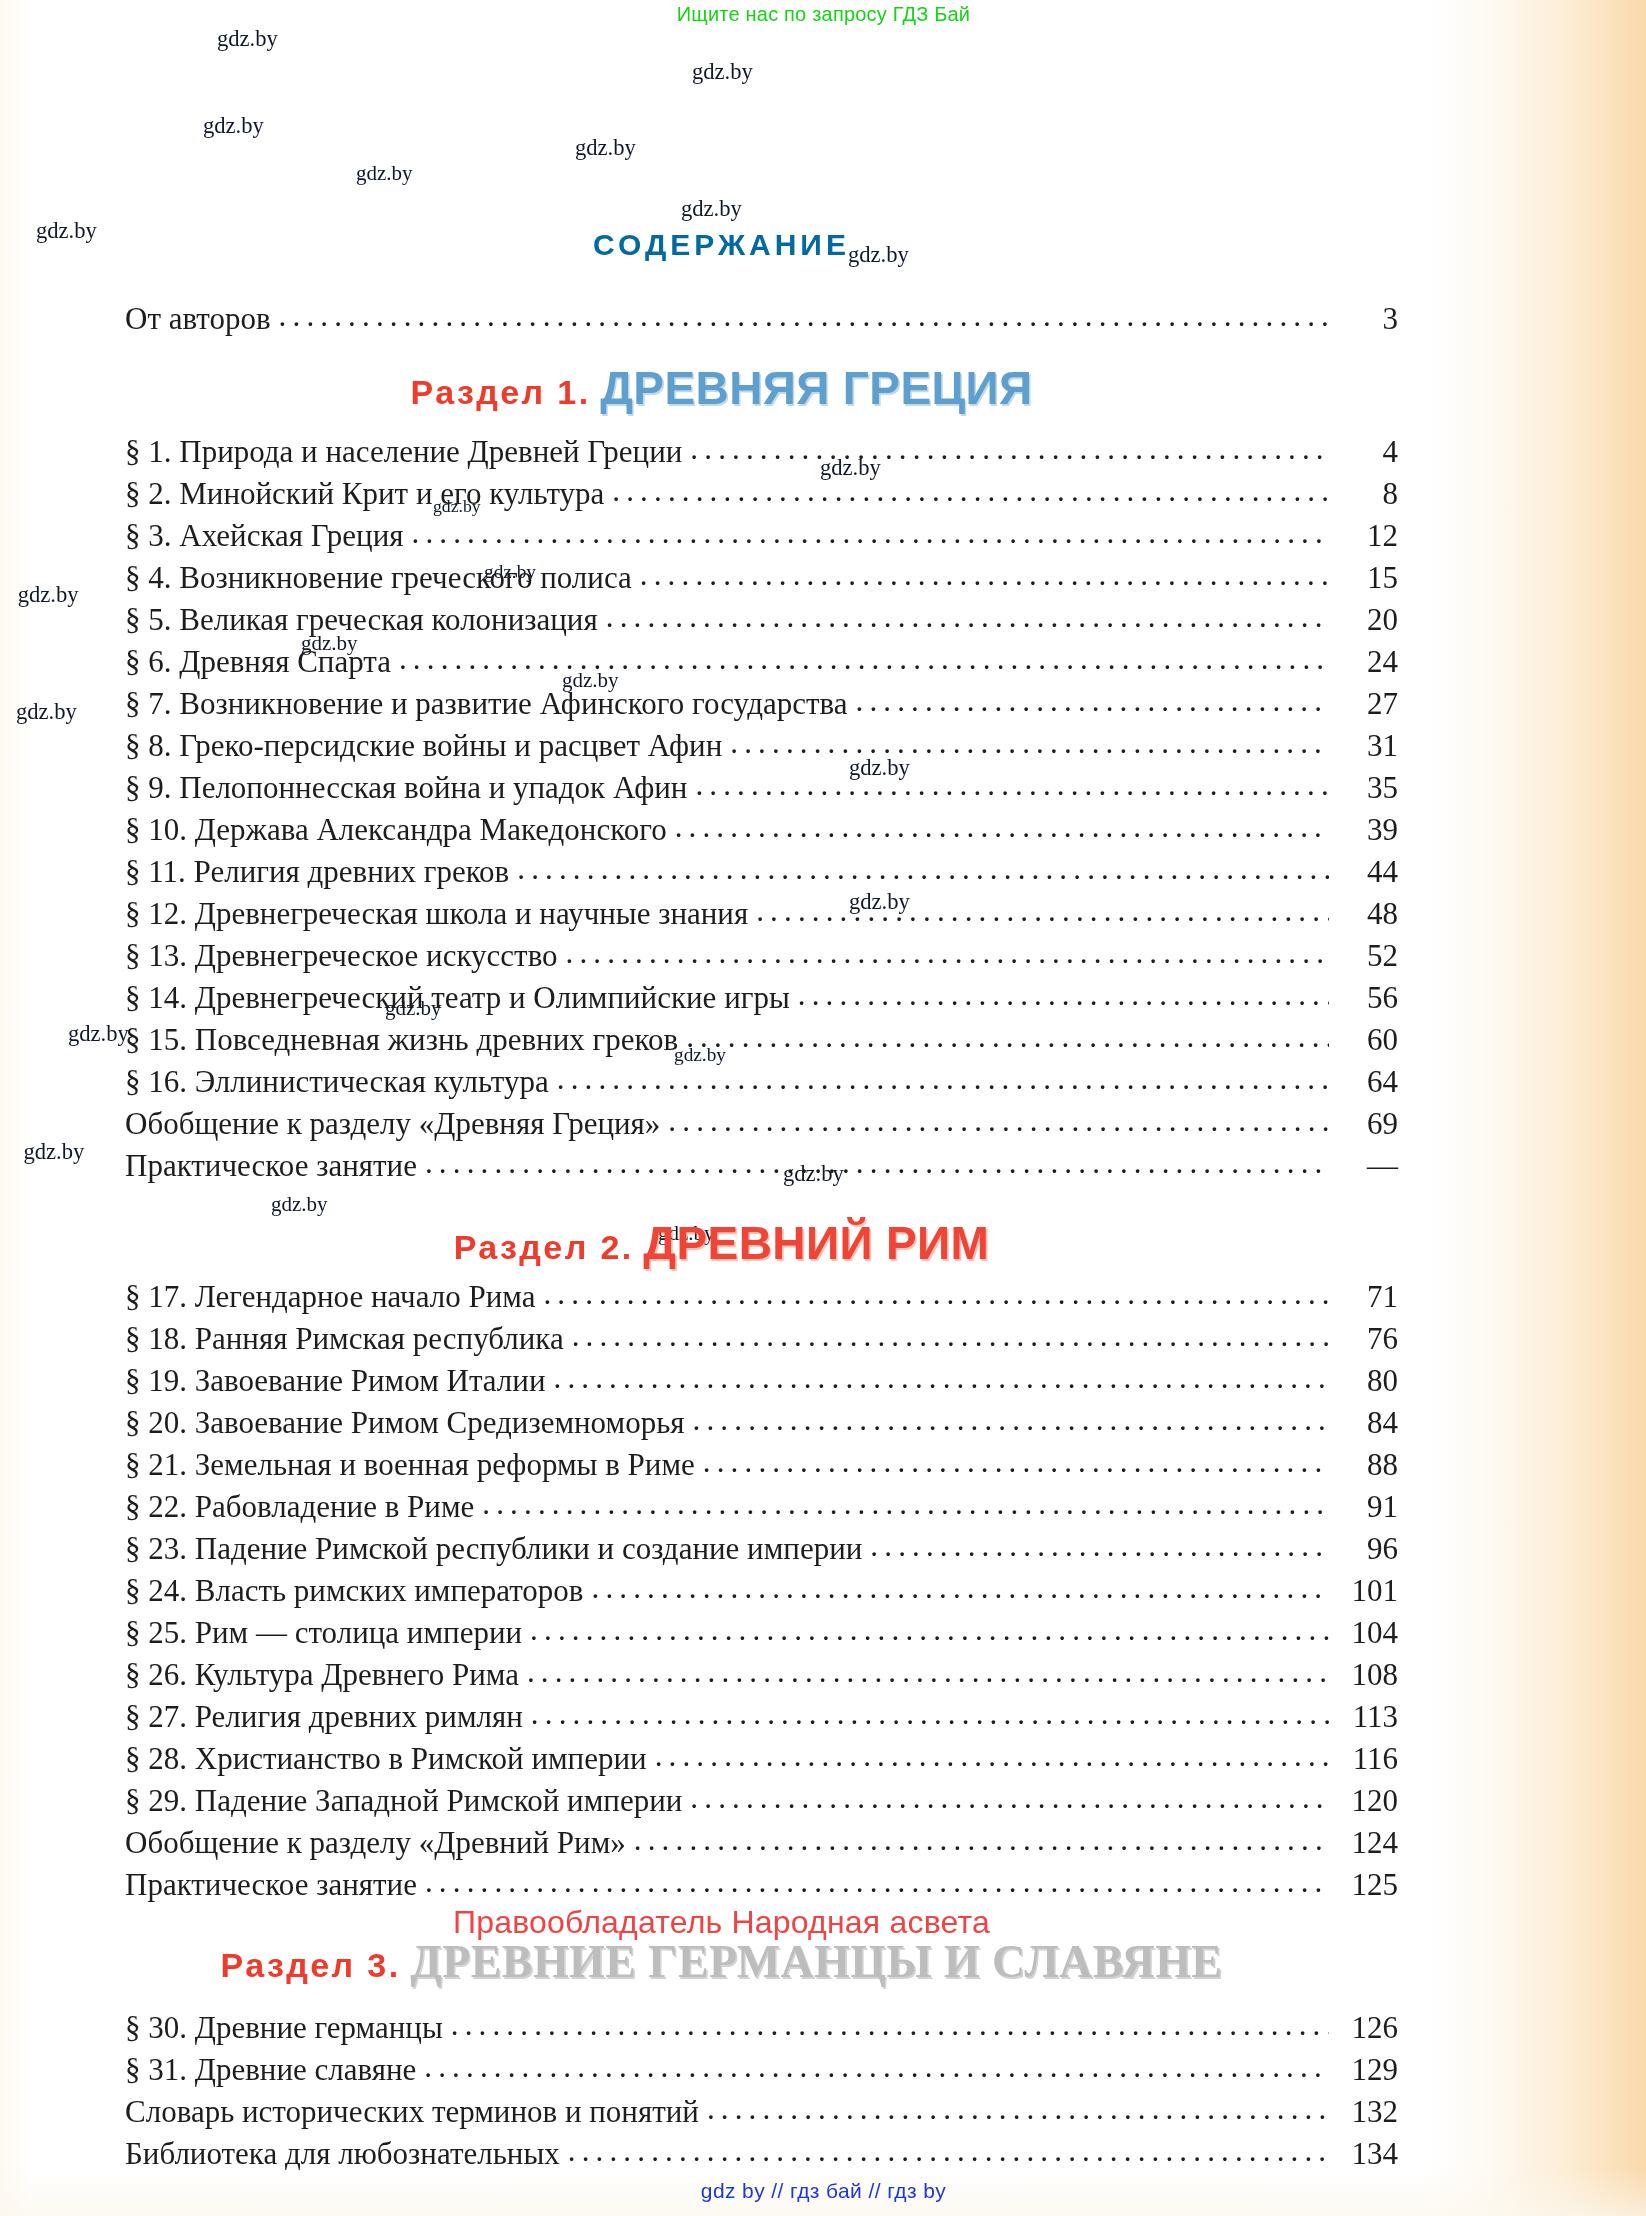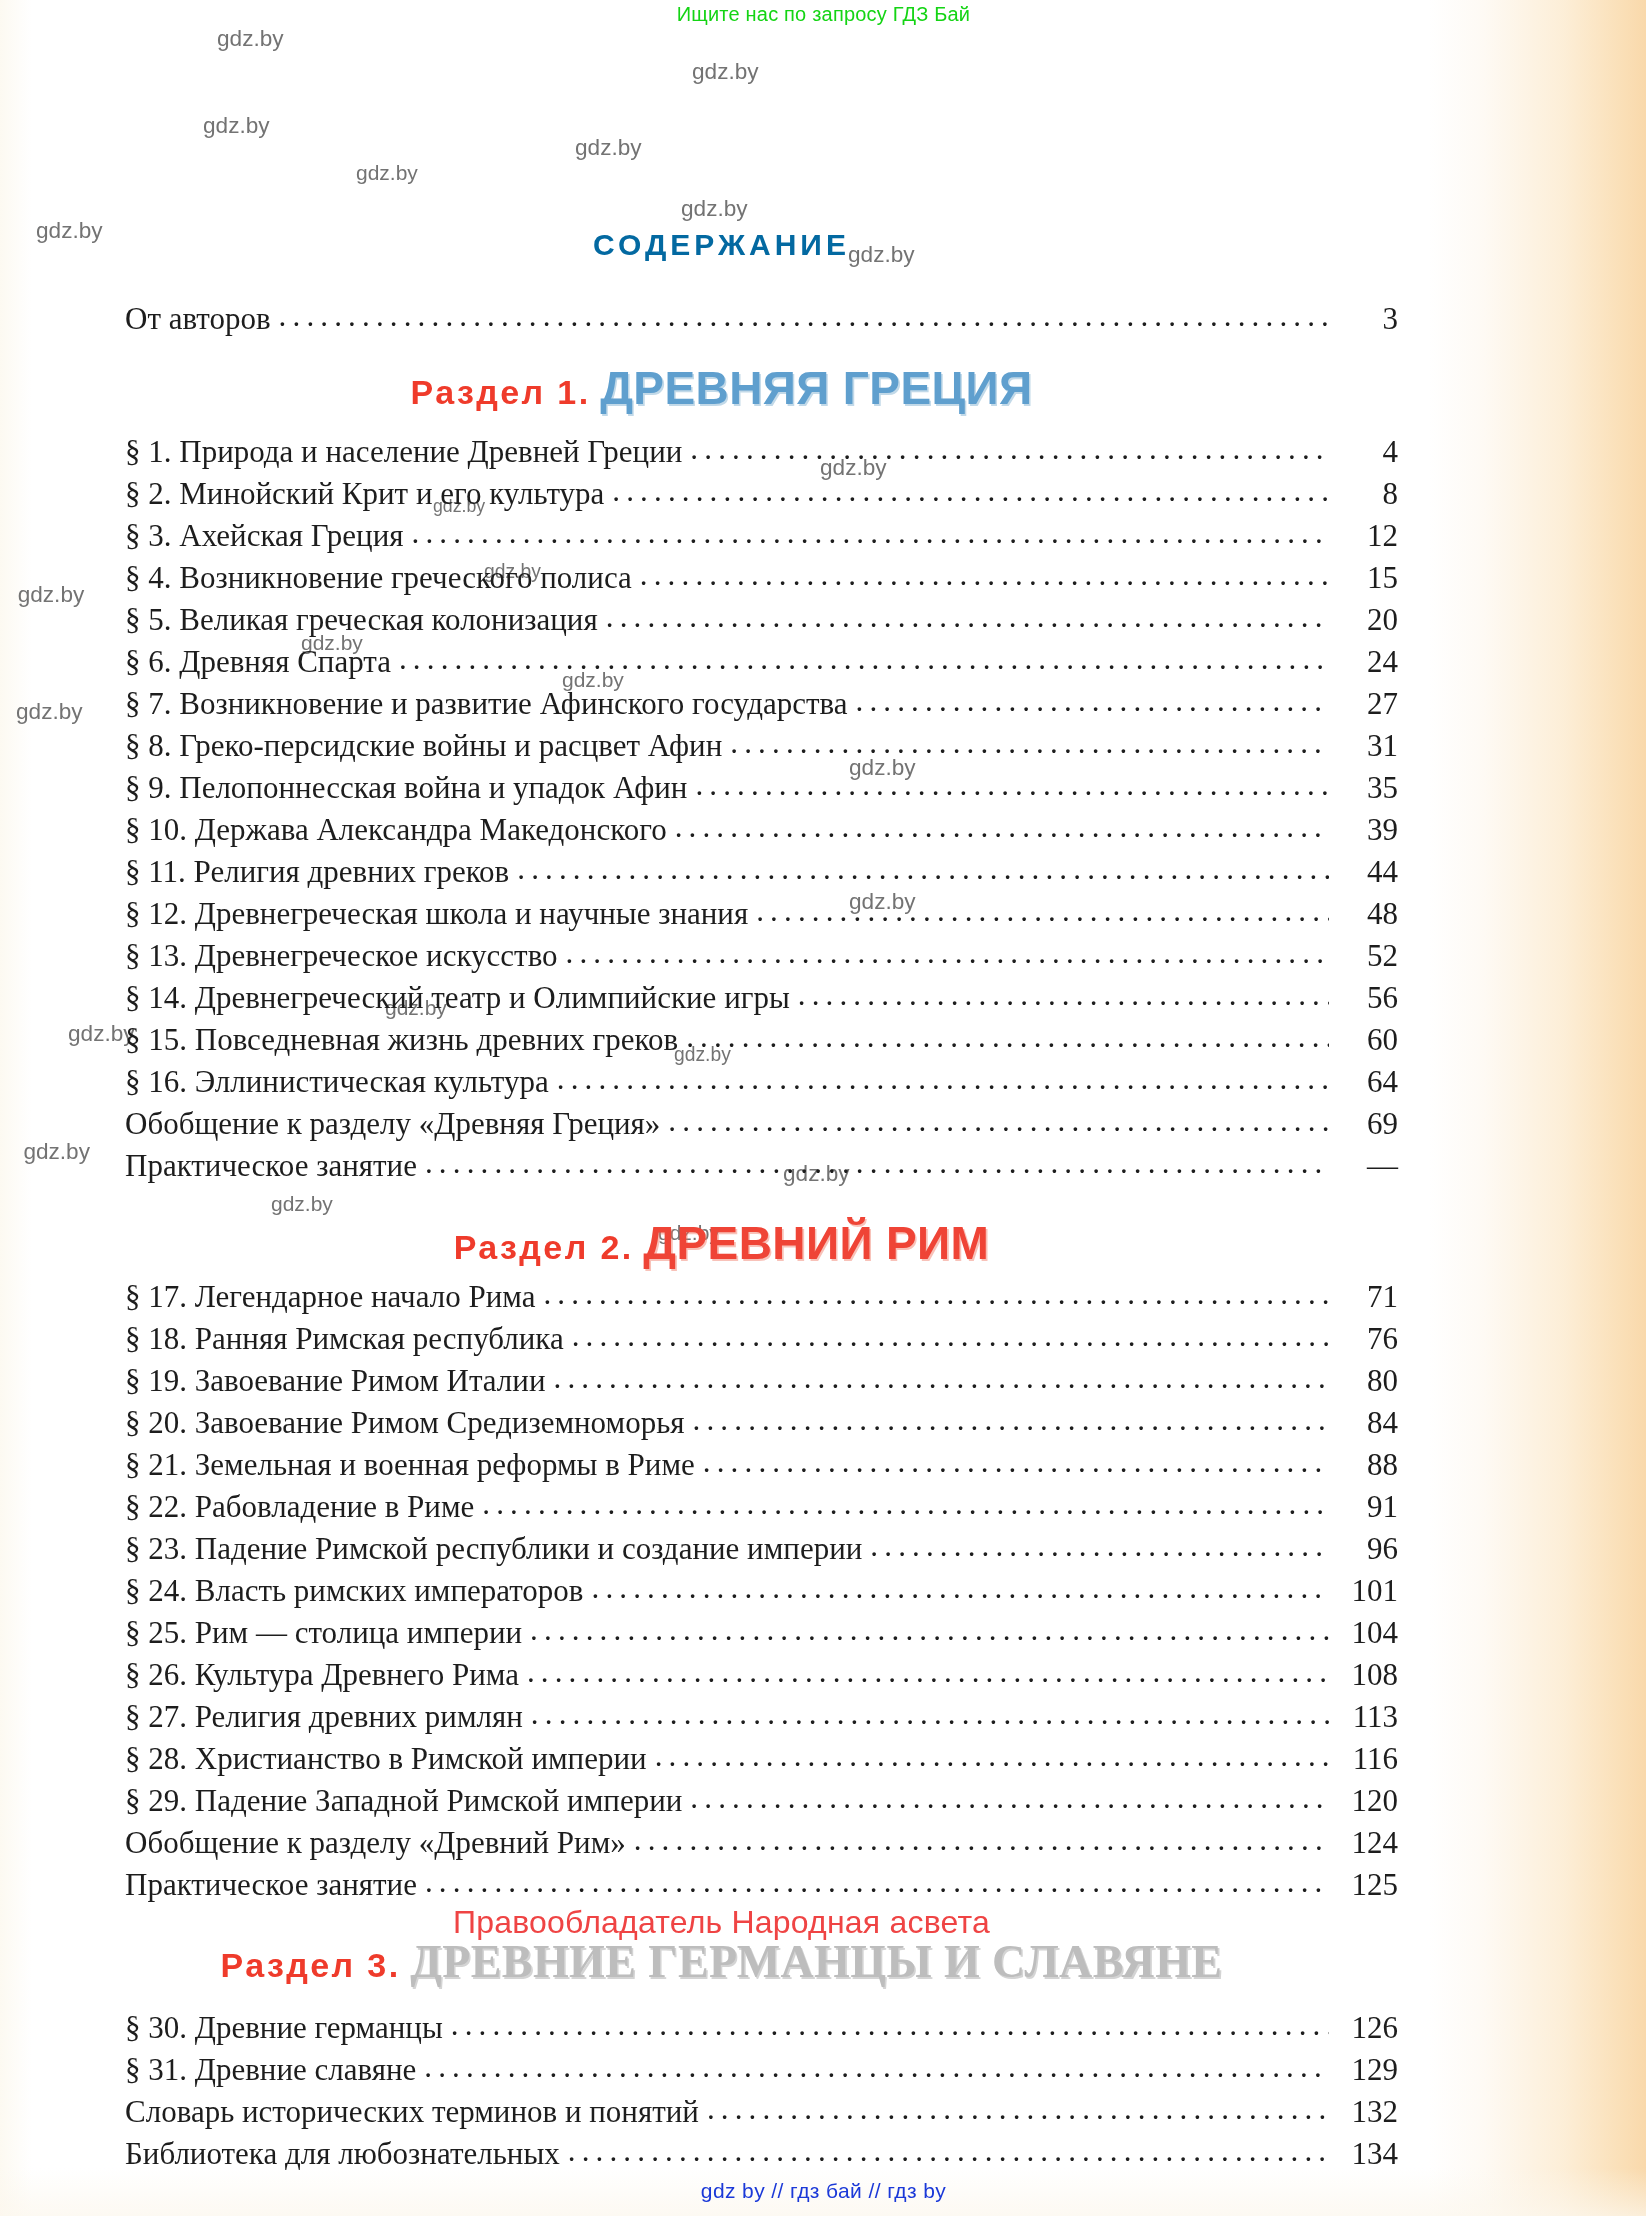--- a/index.html
+++ b/index.html
@@ -69,22 +69,22 @@
     text-align: center;
     font-family: "Liberation Sans", "DejaVu Sans", sans-serif;
     font-size: 21px;
     color: #1b39d8;
     letter-spacing: 0.4px;
   }
 
   
   .wm {
     position: absolute;
-    font-family: Liberation Sans, sans-serif;
-    color: #737373;
+    font-family: Liberation Serif, serif;
+    color: #0f172a;
     white-space: nowrap;
     pointer-events: none;
     user-select: none;
   }
 
   
   #content {
     position: absolute;
     top: 0; left: 0;
     width: 1443px;

